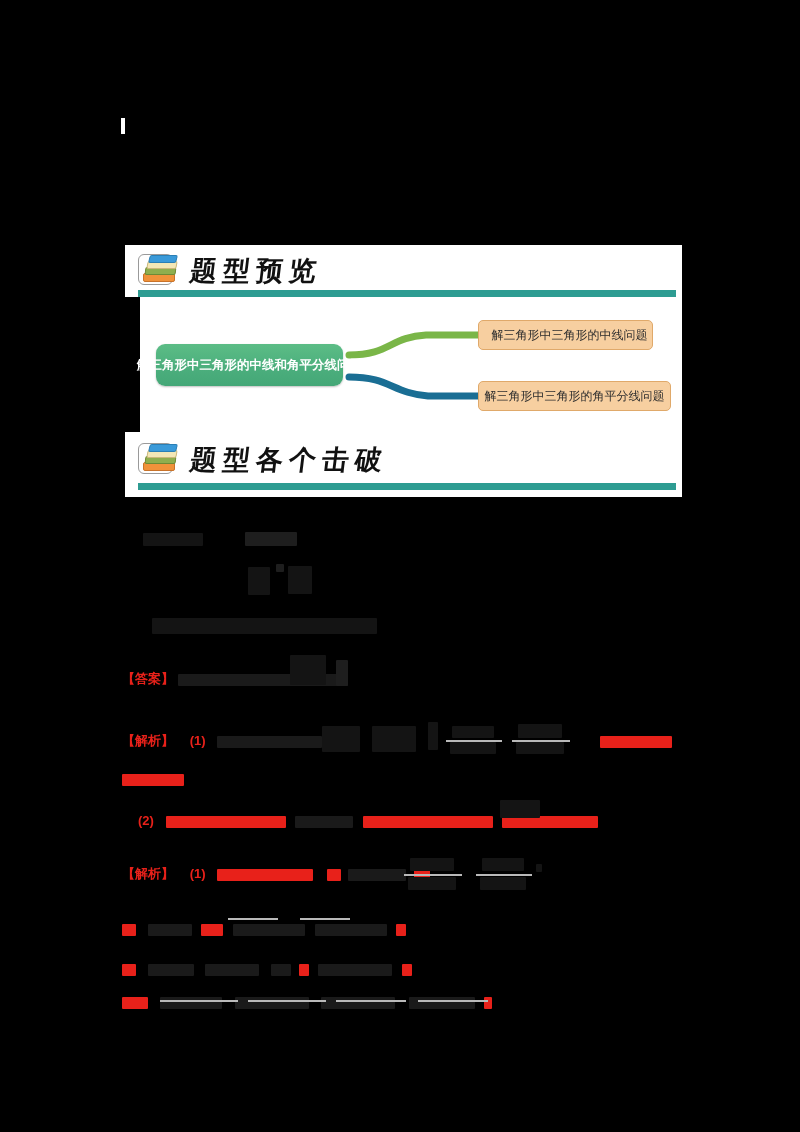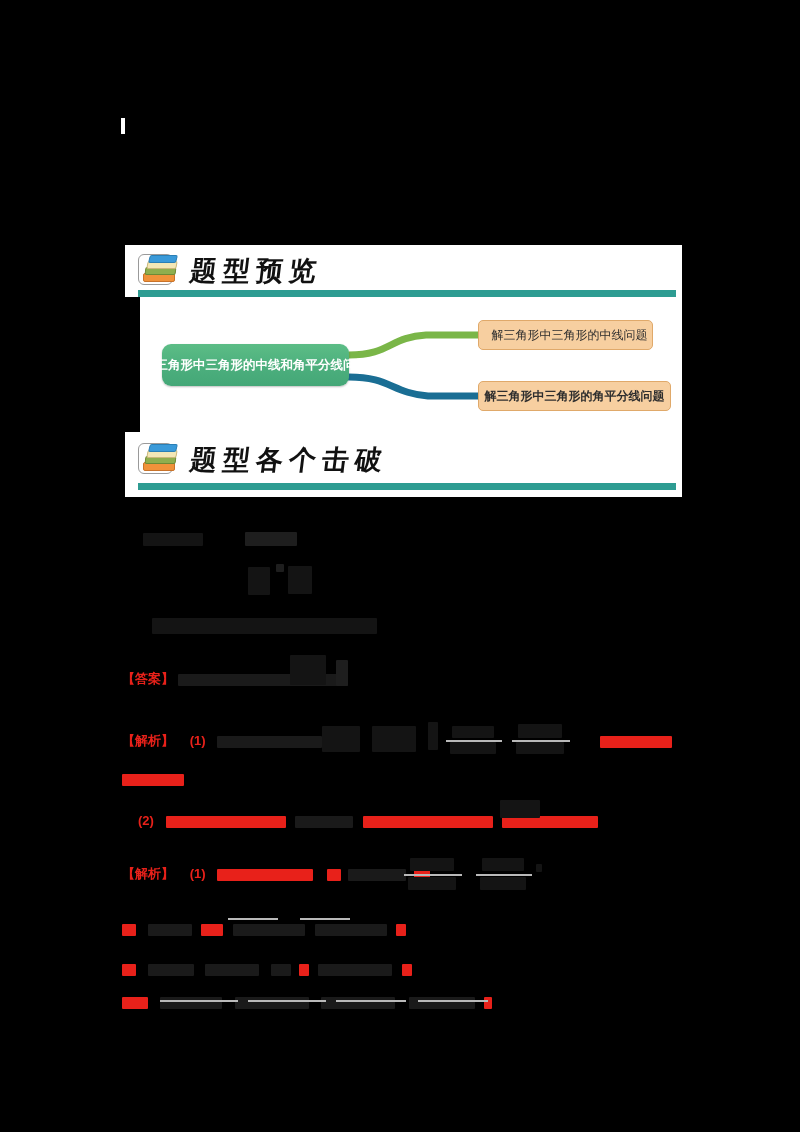--- a/index.html
+++ b/index.html
@@ -46,34 +46,34 @@
 
   
   #mindmap{position:absolute;left:140px;top:297px;width:542px;height:135px;}
   #mindmap svg{position:absolute;left:0;top:0;}
   .node{
     position:absolute;box-sizing:border-box;
     display:flex;align-items:center;justify-content:center;
     font-size:12.5px;font-weight:700;white-space:nowrap;
   }
   #node-root{
-    left:22px;top:47px;width:187px;height:42px;
+    left:16px;top:47px;width:187px;height:42px;
     background:linear-gradient(180deg,#5cbd86 0%,#4caf7d 55%,#44a777 100%);
     border-radius:9px;color:#ffffff;
     box-shadow:0 1px 2px rgba(0,0,0,.25);
   }
   #node-child-0{
     left:338px;top:23px;width:175px;height:30px;
     background:#f7cfa0;border:1px solid #e0a96a;border-radius:5px;
     color:#2e2e2e;font-weight:400;font-size:12px;padding-left:8px;
   }
   #node-child-1{
     left:338px;top:84px;width:193px;height:30px;
     background:#f7cfa0;border:1px solid #e0a96a;border-radius:5px;
-    color:#2e2e2e;font-weight:700;font-size:12px;
+    color:#2e2e2e;font-weight:400;font-size:12px;
   }
 
   
   #body-content{position:absolute;left:0;top:500px;width:800px;height:560px;}
   .line{position:absolute;white-space:nowrap;font-size:13px;line-height:18px;}
   .red{color:#e8211a;font-weight:700;text-align:right;}
   .blot{position:absolute;background:#141414;border-radius:1px;}
   .blot.g{background:#1e1e1e;}
   .mathblot{display:inline-block;height:12px;background:#1a1a1a;vertical-align:middle;border-radius:1px;}
   .underbar{display:inline-block;height:1.5px;background:#b9b9b9;vertical-align:middle;}

